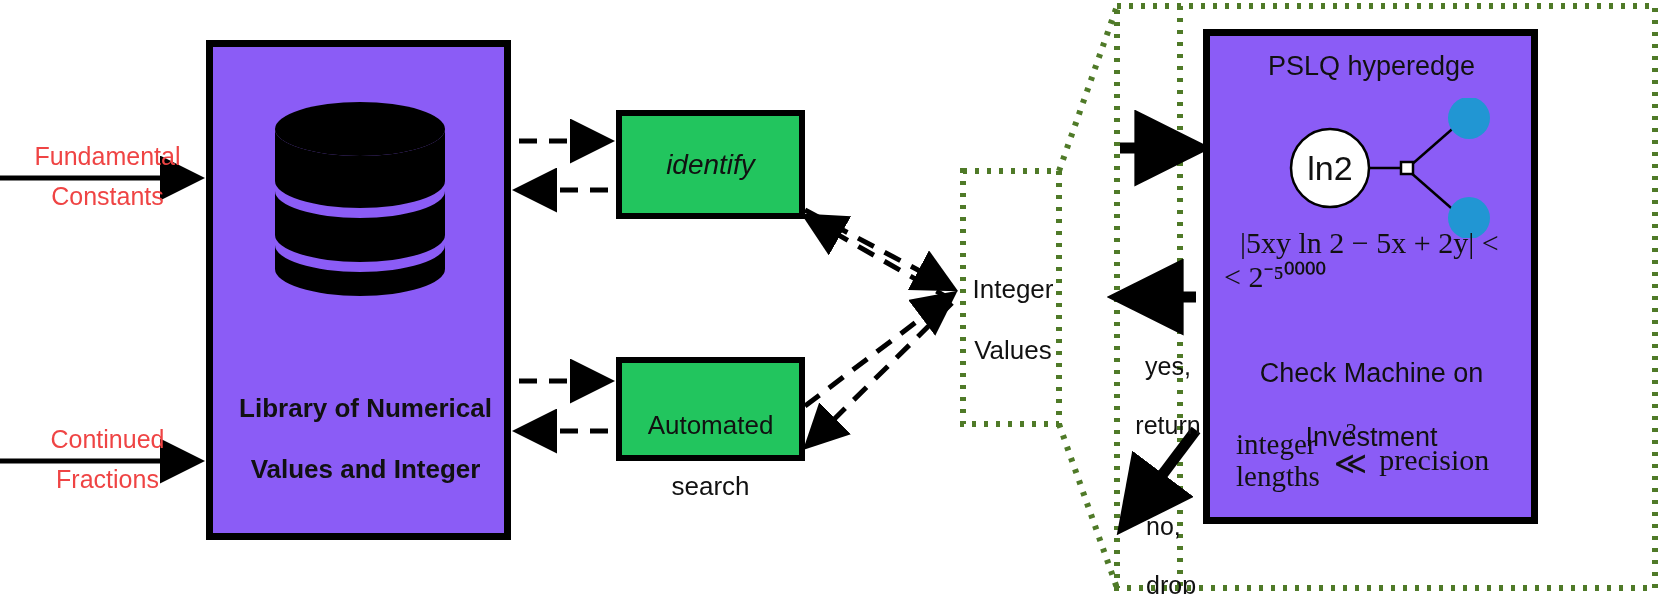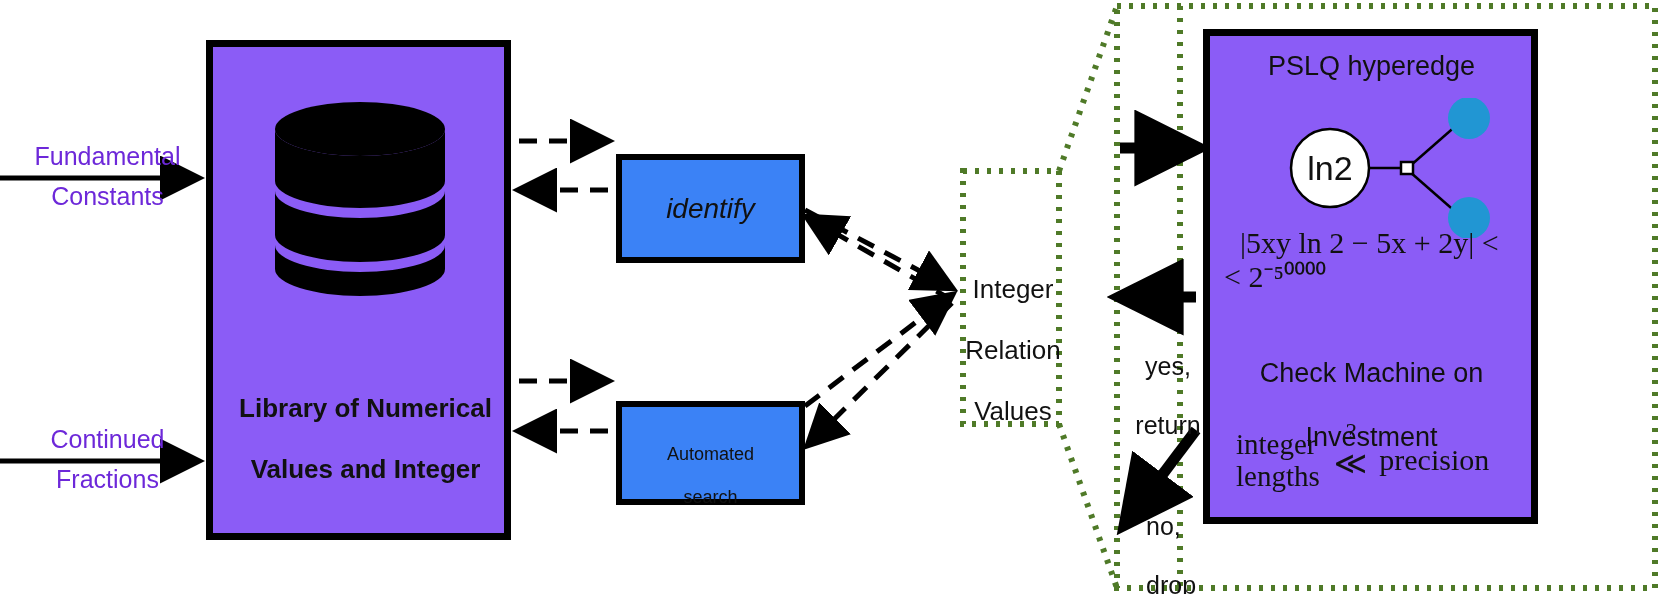--- a/index.html
+++ b/index.html
@@ -33,40 +33,39 @@
   
   .heavybox {
     position: absolute;
     border: 7px solid #000000;
     background: #8b5cf6;
     box-sizing: border-box;
   }
   .midbox {
     position: absolute;
     border: 6px solid #000000;
-    background: #3b82f6;
+    background: #22c55e;
     box-sizing: border-box;
-    margin-top: 44px;
   }
 
   
   .db { position: absolute; }
 
   
   .callout-svg { position: absolute; left: 0; top: 0; }
 
   
   .graph-svg { position: absolute; }
 
   .inputlabel {
     position: absolute;
     text-align: center;
     line-height: 1.15;
     font-size: 25px;
-    color: #6d28d9;
+    color: #ef4444;
   }
   .boxlabel-bold { font-weight: bold; }
   .italic { font-style: italic; }
 </style>
 </head>
 <body>
 
 <div id="canvas">
 
   <svg class="callout-svg" width="1661" height="594">
@@ -149,29 +148,28 @@
       <div>Library of Numerical</div>
       <div>Values and Integer</div>
     </div>
   </div>
 
   <div class="midbox" style="left:616px; top:110px; width:189px; height:109px;">
     <div class="txt italic" style="left:0; top:32px; width:177px; font-size:28px;">identify</div>
   </div>
 
   <div class="midbox" style="left:616px; top:357px; width:189px; height:104px;">
-    <div class="txt" style="left:0; top:16px; width:177px; font-size:18px;">
+    <div class="txt" style="left:0; top:16px; width:177px; font-size:26px;">
       <div>Automated</div>
       <div>search</div>
     </div>
   </div>
 
   <div class="txt" style="left:928px; top:243px; width:170px; font-size:26px;">
     <div>Integer</div>
-    <div>Relation</div>
     <div>Values</div>
   </div>
 
   <div class="txt" style="left:1122px; top:322px; width:92px; font-size:25px; text-align:center;">
     <div>yes,</div>
     <div>return</div>
   </div>
 
   <div class="txt" style="left:1146px; top:482px; width:90px; font-size:25px; text-align:left;">
     <div>no,</div>

